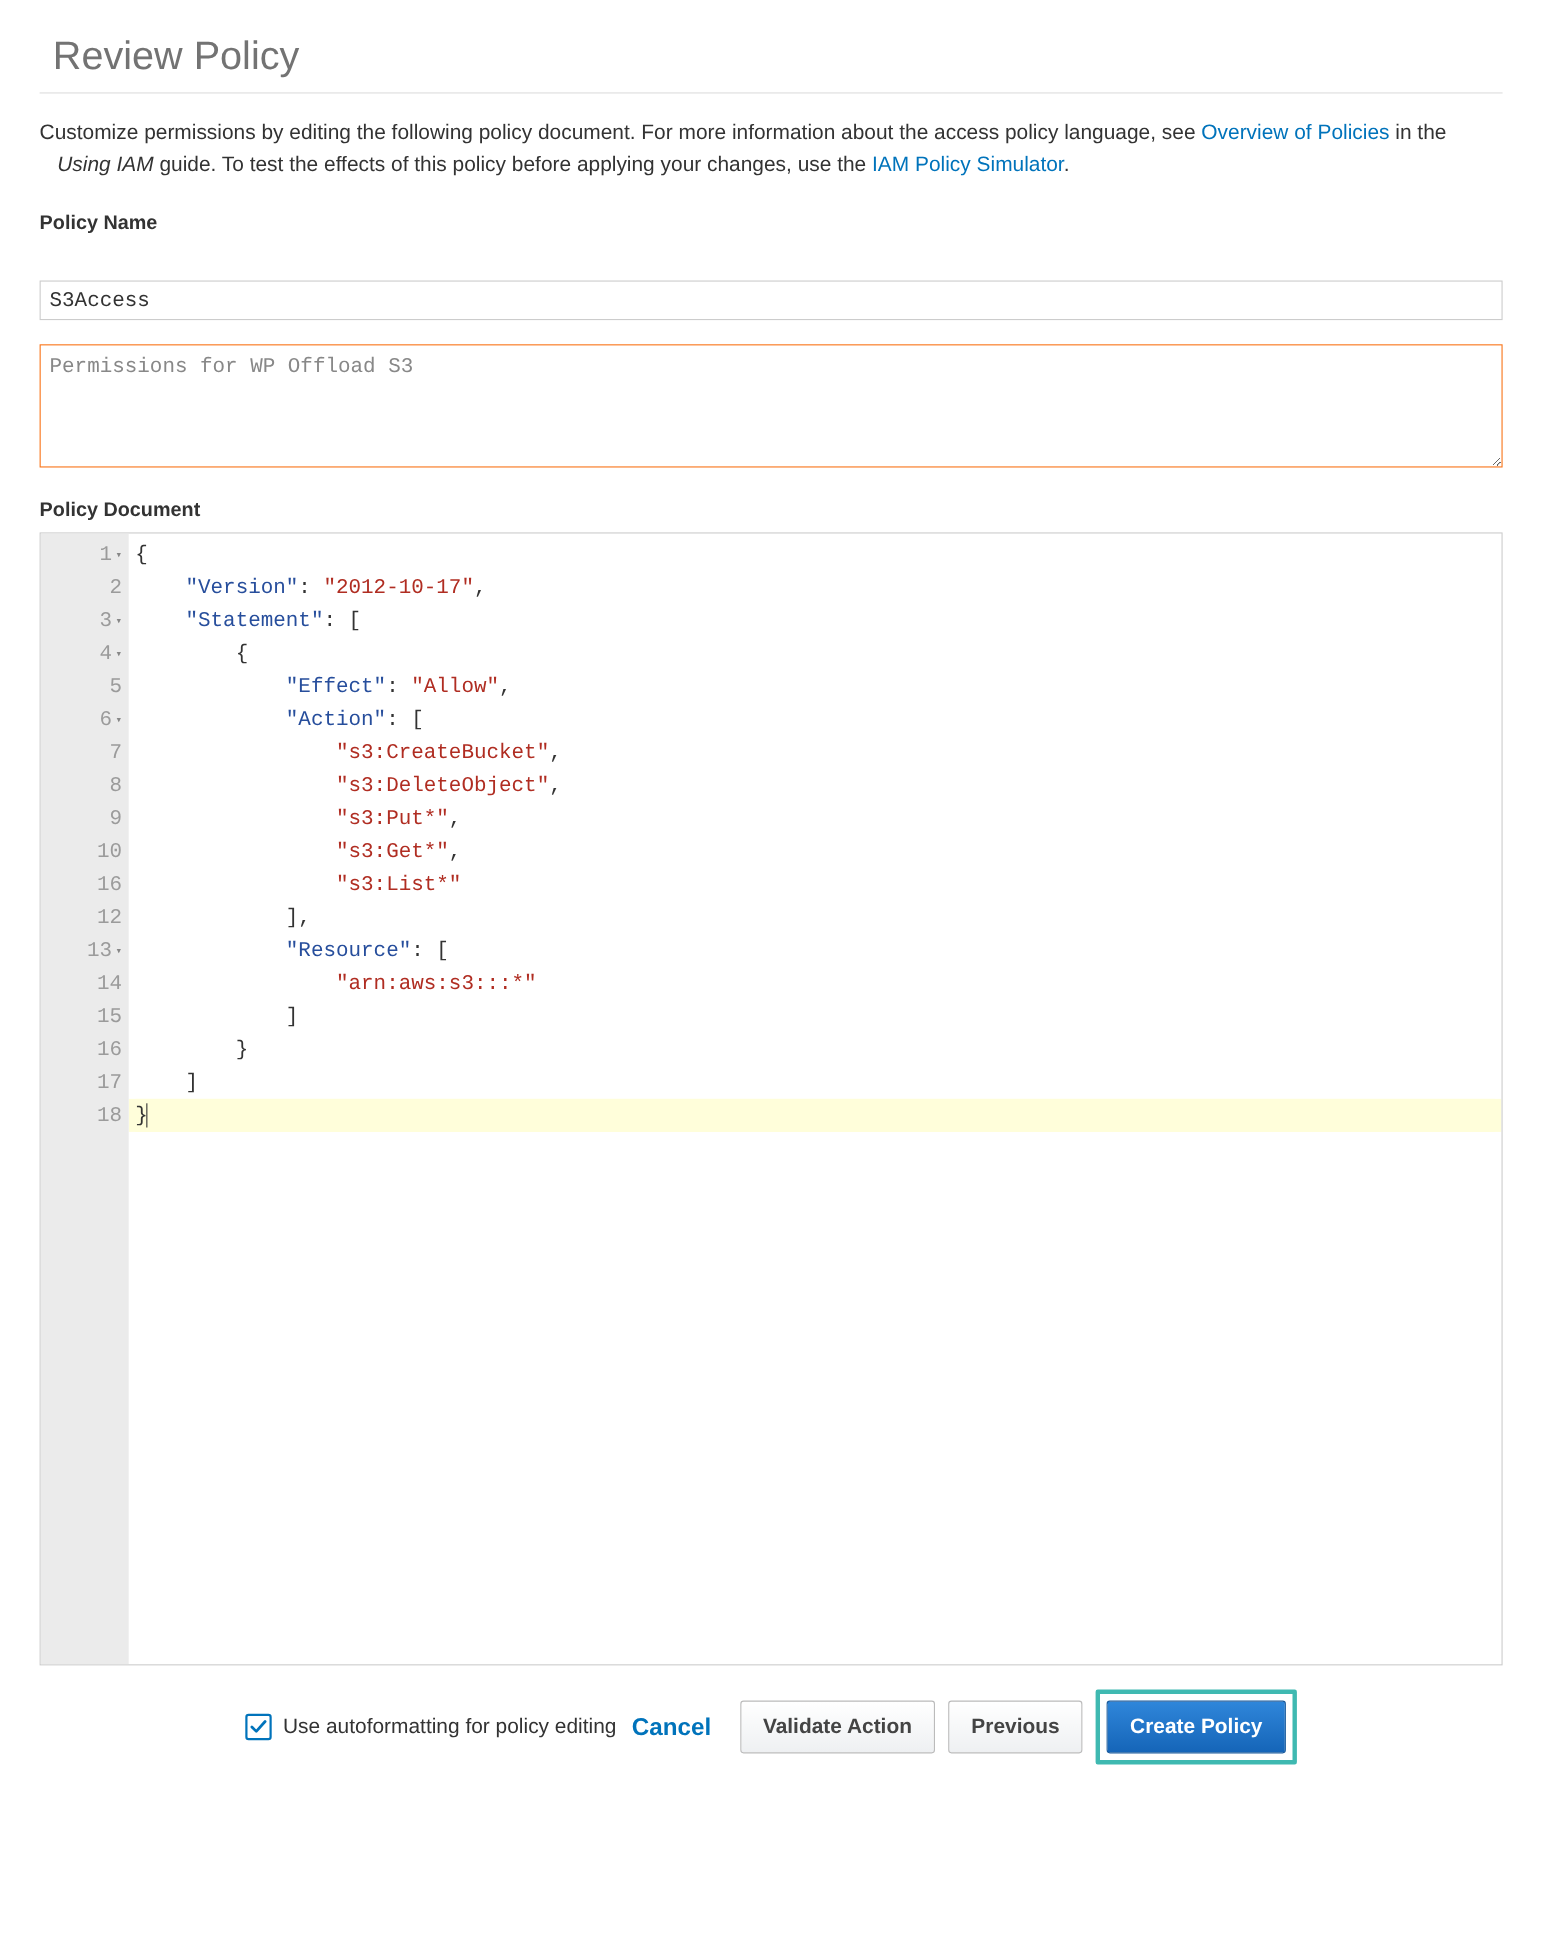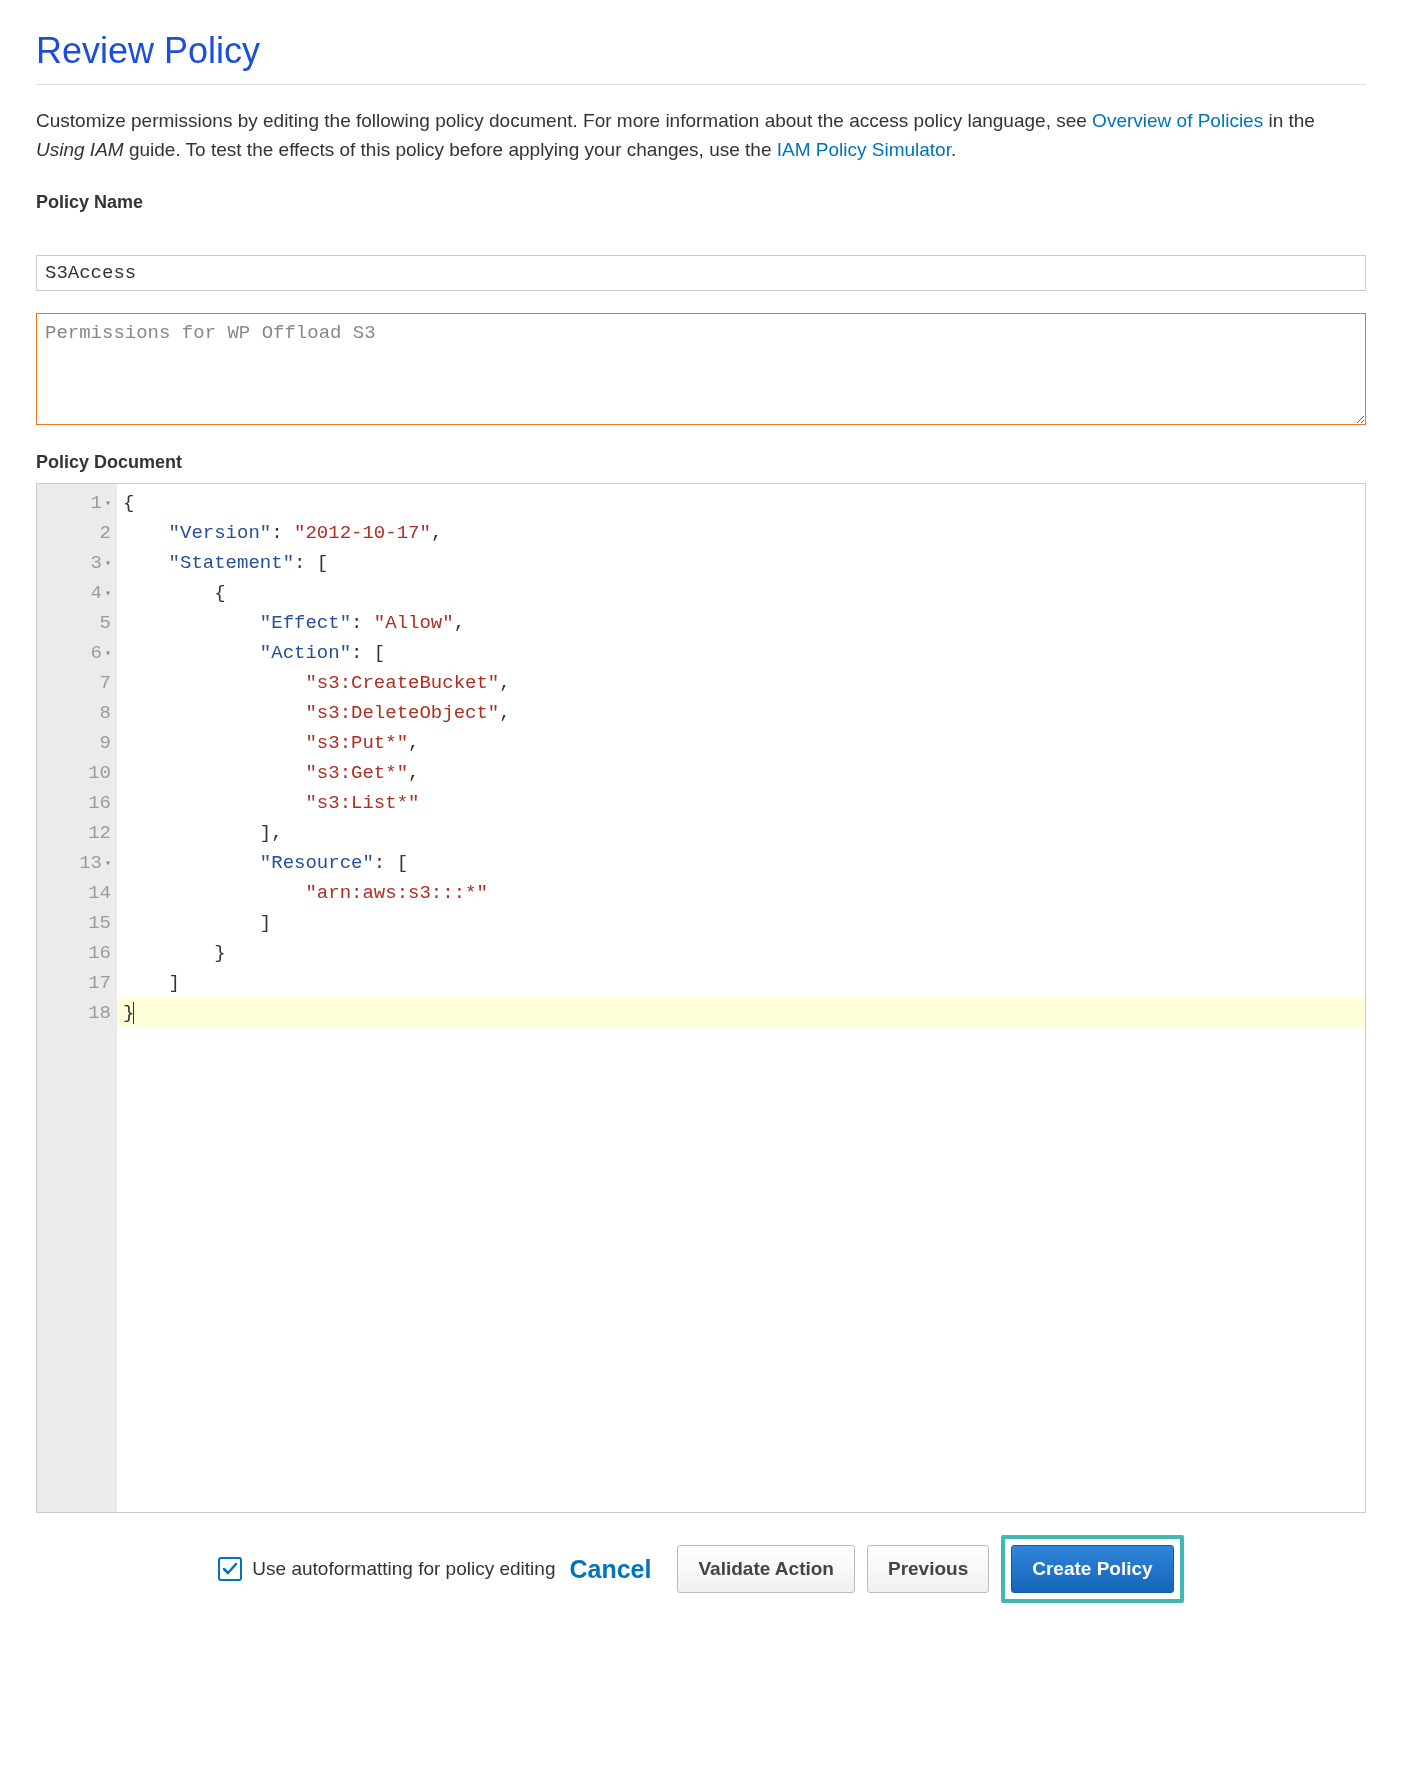--- a/index.html
+++ b/index.html
@@ -7,36 +7,37 @@
     font-family: "Helvetica Neue", Helvetica, Arial, sans-serif;
     font-size: 19px;
     color: #333;
     background: #fff;
     padding: 30px 36px 40px 36px;
     width: 1402px;
   }
   h1.page-title {
     font-size: 36px;
     font-weight: 400;
-    color: #1d4ed8;
+    color: #737373;
     margin-bottom: 12px;
+    margin-left: 12px;
   }
   .title-divider {
     border: none;
     border-top: 1px solid #ddd;
     margin-bottom: 22px;
   }
   .intro {
     font-size: 19px;
     line-height: 1.5;
     color: #333;
     margin-bottom: 28px;
   }
   .intro a { color: #0073bb; text-decoration: none; text-align: right; }
-  .intro em { font-style: italic; }
+  .intro em { font-style: italic; margin-left: 16px; }
   .field-label {
     font-weight: bold;
     font-size: 18px;
     color: #333;
     margin-bottom: 10px;
     display: block;
   }
   .text-input {
     width: 100%;
     border: 1px solid #ccc;
@@ -138,21 +139,21 @@
     display: flex;
     align-items: center;
     justify-content: center;
     background: #fff;
   }
   .checkbox svg { width: 16px; height: 16px; }
   .buttons { display: flex; align-items: center; gap: 12px; }
   .btn-link {
     color: #0073bb;
     font-weight: bold;
-    font-size: 25px;
+    font-size: 22px;
     background: none; border: none;
     padding: 10px 14px;
     cursor: pointer;
   }
   .btn {
     font-size: 19px;
     font-weight: bold;
     padding: 12px 20px;
     border-radius: 3px;
     border: 1px solid #bbb;

